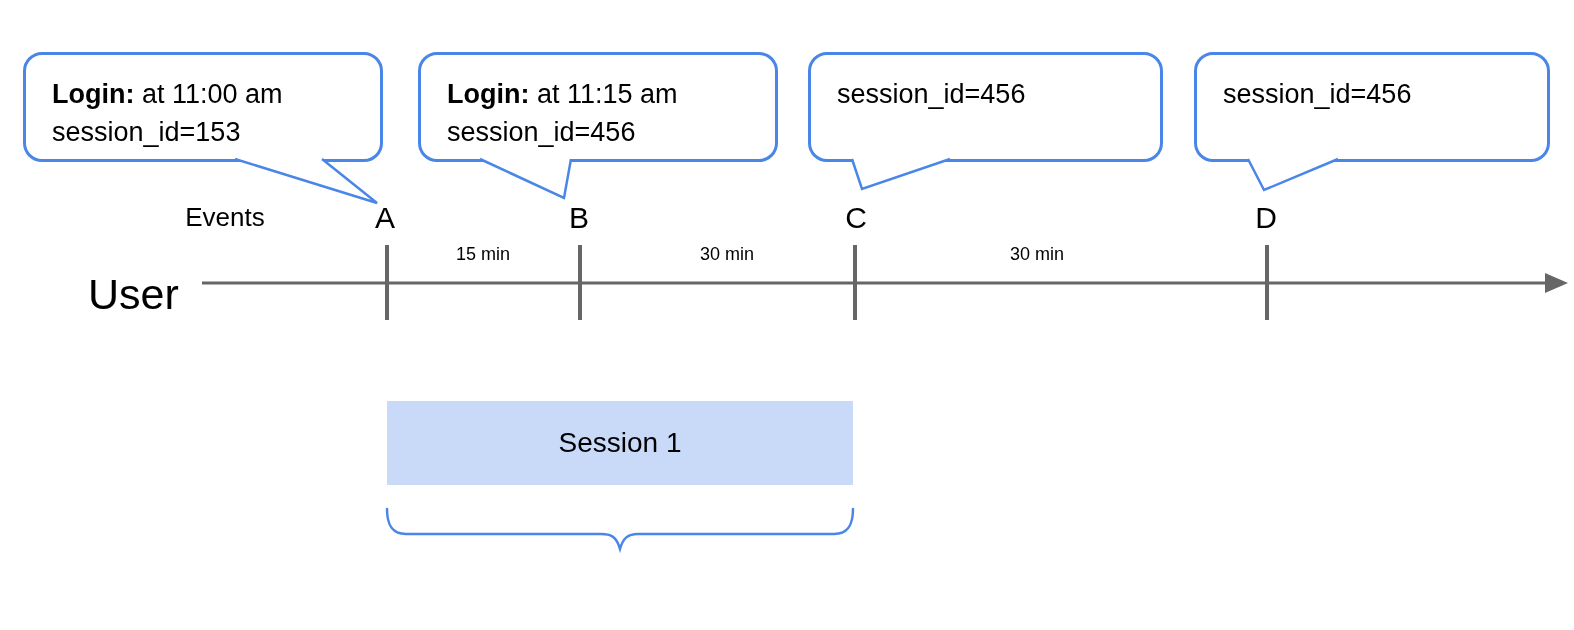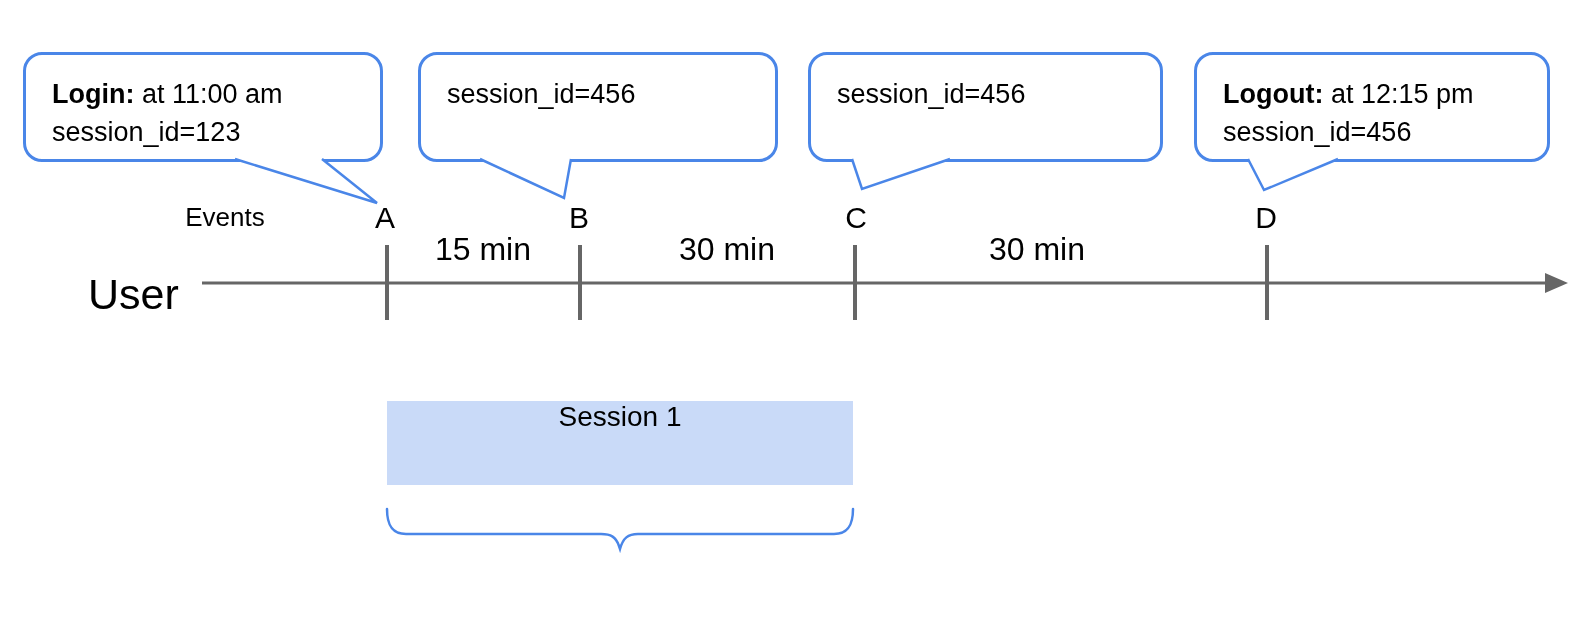--- a/index.html
+++ b/index.html
@@ -13,24 +13,24 @@
     background:#ffffff; border:3px solid #4a86e8; border-radius:19px;
     padding:20px 10px 0 26px; font-size:27px; line-height:38px; white-space:nowrap;
   }
   .bubble .bold { font-weight:bold; }
   .tail { position:absolute; overflow:visible; }
   
   .lbl { position:absolute; text-align:center; white-space:nowrap; }
   .events-label { left:165px; top:170px; width:120px; font-size:26px; }
   .user-label   { left:88px;  top:238px; width:90px;  font-size:43px; }
   .tick-letter  { top:169px; width:60px; font-size:30px; }
-  .interval-label { top:199px; width:140px; font-size:32px; }
+  .interval-label { top:212px; width:140px; font-size:18px; }
   .session-box {
     position:absolute; left:387px; top:369px; width:466px; height:84px;
-    background:#c9daf8; display:flex; align-items:flex-start; justify-content:center;
+    background:#c9daf8; display:flex; align-items:center; justify-content:center;
     font-size:28px;
   }
   .session-length { left:417px; top:578px; width:400px; font-size:30px; }
   .bg-layer { position:absolute; left:0; top:0; }
 </style>
 </head>
 <body>
 
 <div class="canvas">
 
@@ -39,30 +39,30 @@
     <polygon points="1545,241 1568,251 1545,261" fill="#666666"></polygon>
     <line x1="387" y1="213" x2="387" y2="288" stroke="#666666" stroke-width="4"></line>
     <line x1="580" y1="213" x2="580" y2="288" stroke="#666666" stroke-width="4"></line>
     <line x1="855" y1="213" x2="855" y2="288" stroke="#666666" stroke-width="4"></line>
     <line x1="1267" y1="213" x2="1267" y2="288" stroke="#666666" stroke-width="4"></line>
     <path d="M 387,477 C 387,493 392,502 406,502 L 601,502 C 611,502 616,505 619,514 L 620,517 C 623,506 628,502 638,502 L 834,502 C 848,502 853,493 853,477" fill="none" stroke="#4a86e8" stroke-width="2.5" stroke-linecap="round"></path>
   </svg>
 
   <div class="bubble" style="left:23px; width:360px;">
     <div><span class="bold">Login:</span> <span>at 11:00 am</span></div>
-    <div>session_id=123</div>
+    <div>session_id=153</div>
   </div>
   <div class="bubble" style="left:418px; width:360px;">
+    <div><span class="bold">Login:</span> <span>at 11:15 am</span></div>
     <div>session_id=456</div>
   </div>
   <div class="bubble" style="left:808px; width:355px;">
     <div>session_id=456</div>
   </div>
   <div class="bubble" style="left:1194px; width:356px;">
-    <div><span class="bold">Logout:</span> <span>at 12:15 pm</span></div>
     <div>session_id=456</div>
   </div>
 
   <svg class="tail" style="left:225px; top:126px;" width="170" height="56">
     <path d="M97,1 L152,45 L10,1" fill="#ffffff" stroke="#4a86e8" stroke-width="2.5"></path>
   </svg>
   <svg class="tail" style="left:470px; top:126px;" width="115" height="50">
     <path d="M101,1 L94,40 L10,1" fill="#ffffff" stroke="#4a86e8" stroke-width="2.5"></path>
   </svg>
   <svg class="tail" style="left:842px; top:126px;" width="120" height="42">

